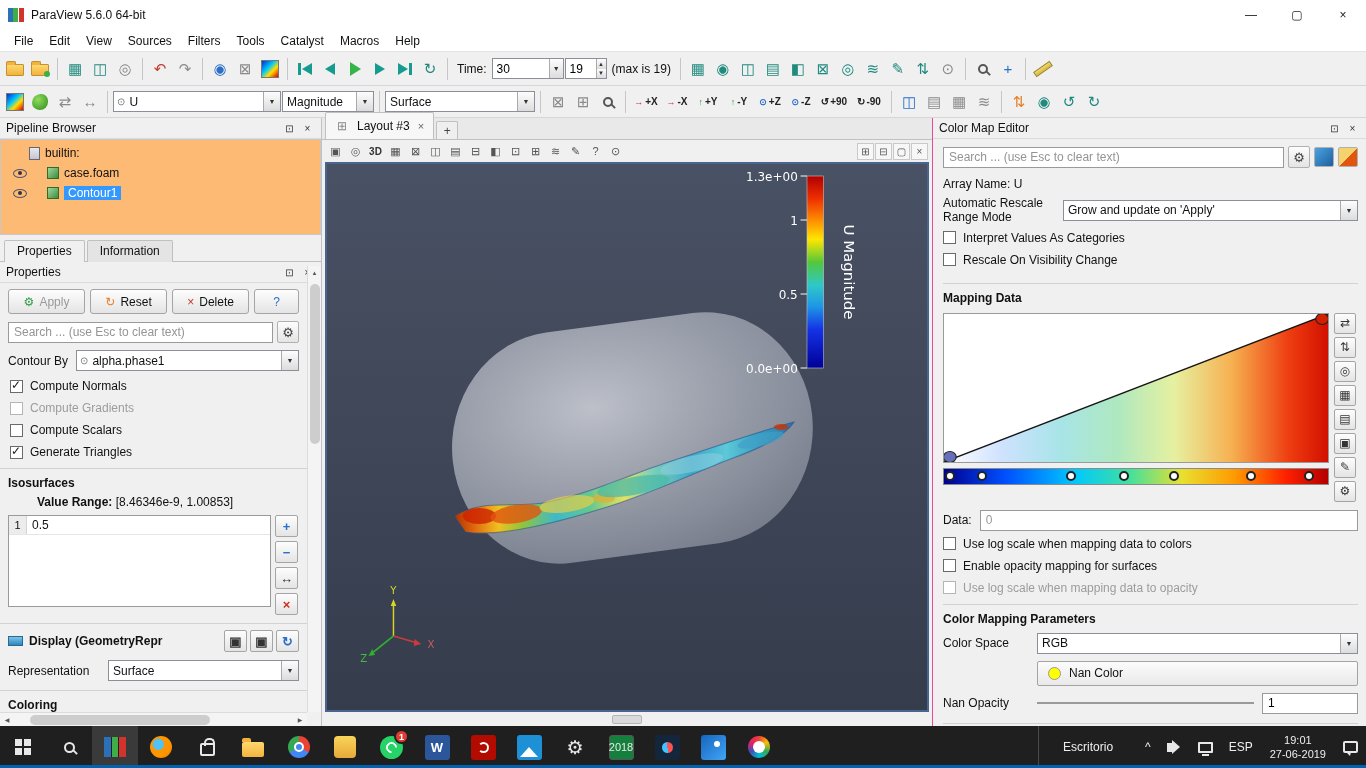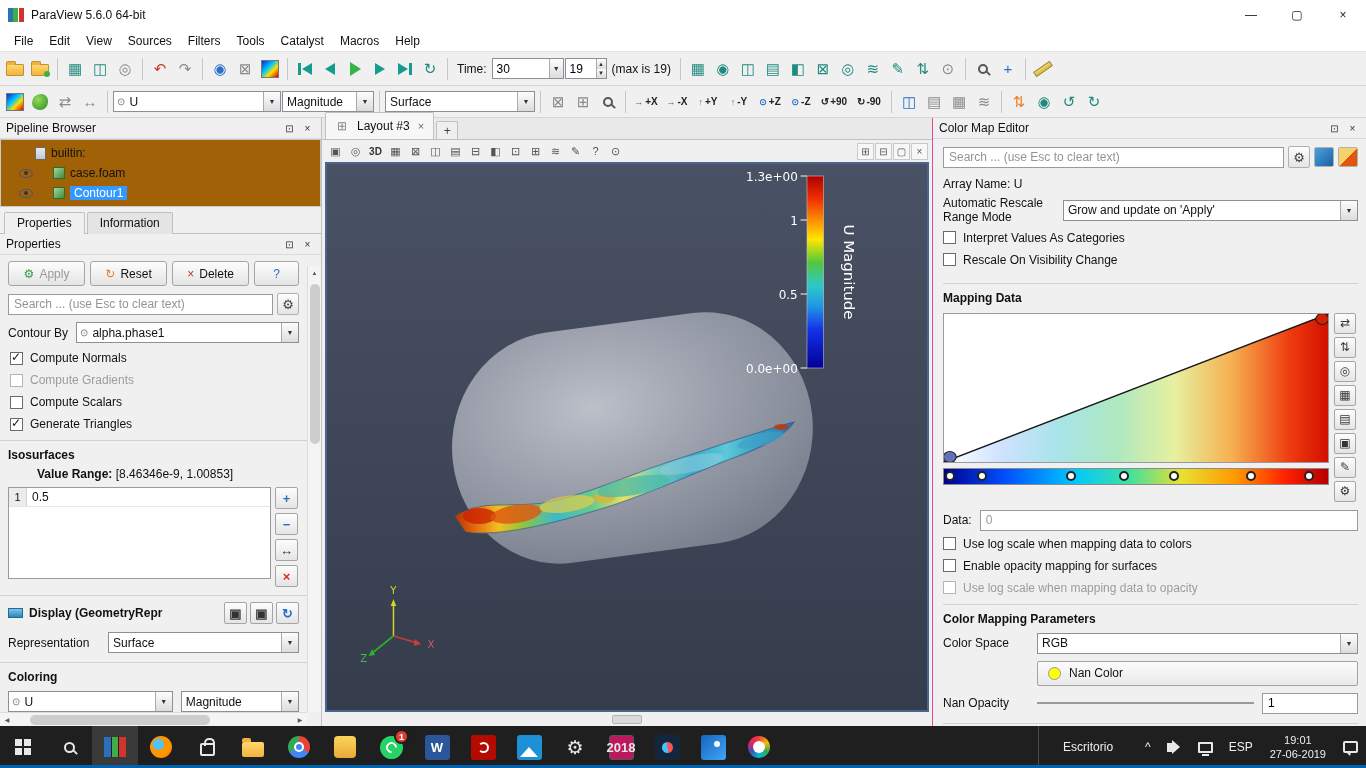--- a/index.html
+++ b/index.html
@@ -62,21 +62,21 @@
   .main { position:absolute; top:118px; left:0; width:1366px; bottom:42px; display:flex; }
   .left { width:322px; flex:none; background:#f0f0f0; border-right:1px solid #c2c2c2; position:relative; }
   .center { flex:1; display:flex; flex-direction:column; background:#f0f0f0; min-width:0; }
   .right { width:434px; flex:none; background:#f0f0f0; border-left:1px solid #ec4899; position:relative; }
 
   .dock-title { height:21px; display:flex; align-items:center; padding:0 6px; background:#f0f0f0; border-bottom:1px solid #dadada; }
   .dock-icons { margin-left:auto; display:flex; gap:3px; }
   .dock-ic { width:15px; height:15px; display:flex; align-items:center; justify-content:center; font-size:10px; color:#333; border:1px solid transparent; }
 
   
-  .tree { background:#a16207; border:1px solid #c8c8c8; height:68px; padding:3px 12px; overflow:hidden; }
+  .tree { background:#fdba74; border:1px solid #c8c8c8; height:96px; padding:3px 6px; overflow:hidden; }
   .trow { display:flex; align-items:center; height:20px; gap:5px; padding-left:6px; }
   .eye { width:14px; height:9px; border:1px solid #556; border-radius:50%; position:relative; flex:none; }
   .eye::after { content:""; position:absolute; width:4px; height:4px; border-radius:50%; background:#334; top:1px; left:4px; }
   .cube { width:12px; height:12px; background:linear-gradient(135deg,#9fd89f,#3d8b3d); border:1px solid #2c6e2c; flex:none; }
   .server { width:11px; height:13px; border:1px solid #667; background:linear-gradient(#e8e8ee,#c6c6d0); flex:none; margin-left:16px; }
   .sel-lbl { background:#3399ff; color:#fff; padding:0 4px; }
   .indent { width:10px; flex:none; }
 
   
   .ptabs { display:flex; gap:2px; padding:4px 4px 0 4px; border-bottom:1px solid #c0c0c0; background:#f0f0f0; }
@@ -178,21 +178,21 @@
   .chrome::after { content:""; position:absolute; inset:6px; background:#4285f4; border:2px solid #fff; border-radius:50%; }
   .ytile { width:22px; height:22px; border-radius:4px; background:linear-gradient(#f8d55a,#e8a93a); }
   .wapp { width:23px; height:23px; border-radius:50%; background:#25d366; position:relative; }
   .wapp::after { content:""; position:absolute; inset:6px; border:2px solid #fff; border-radius:50%; border-bottom-color:transparent; transform:rotate(-45deg); }
   .badge { position:absolute; top:3px; right:5px; min-width:15px; height:15px; border-radius:50%; background:#e03c31; color:#fff; font-size:9px; font-weight:bold; display:flex; align-items:center; justify-content:center; border:2px solid #1f1f1f; }
   .wordt { background:#2b579a; }
   .pdft { background:#b30b00; position:relative; }
   .pdft::after { content:""; position:absolute; inset:7px; border:2px solid #fff; border-radius:50%; border-left-color:transparent; }
   .phot { background:#1e90d6; position:relative; overflow:hidden; }
   .phot::after { content:""; position:absolute; bottom:3px; left:3px; border-left:9px solid transparent; border-right:9px solid transparent; border-bottom:10px solid #fff; }
-  .y2018 { background:#be185d; font-size:13px; font-weight:bold; color:#e8e8e8; border:1px solid #555; }
+  .y2018 { background:#15803d; font-size:11px; font-weight:normal; color:#e8e8e8; border:1px solid #555; }
   .dart { background:#13263c; position:relative; }
   .dart::after { content:""; position:absolute; inset:7px; background:conic-gradient(#ff5252 0 50%,#40c4ff 50% 100%); border-radius:50%; }
   .imgv { background:linear-gradient(135deg,#1565c0,#42a5f5); position:relative; }
   .imgv::after { content:""; position:absolute; top:6px; right:6px; width:6px; height:6px; background:#fff; border-radius:50%; }
   .pnt { width:22px; height:22px; border-radius:50%; background:conic-gradient(#ea4335,#fbbc05,#34a853,#00bcd4,#3f51b5,#e91e63,#ea4335); position:relative; }
   .pnt::after { content:""; position:absolute; inset:5px; background:#fff; border-radius:50%; }
   .tb-right { margin-left:auto; display:flex; align-items:center; color:#eee; }
   .tbslot { height:100%; display:flex; align-items:center; justify-content:center; padding:0 8px; }
   .desk { border-left:1px solid #4a4a4a; padding:0 24px; }
   .spk { width:7px; height:9px; background:#e8e8e8; position:relative; margin-right:8px; }

